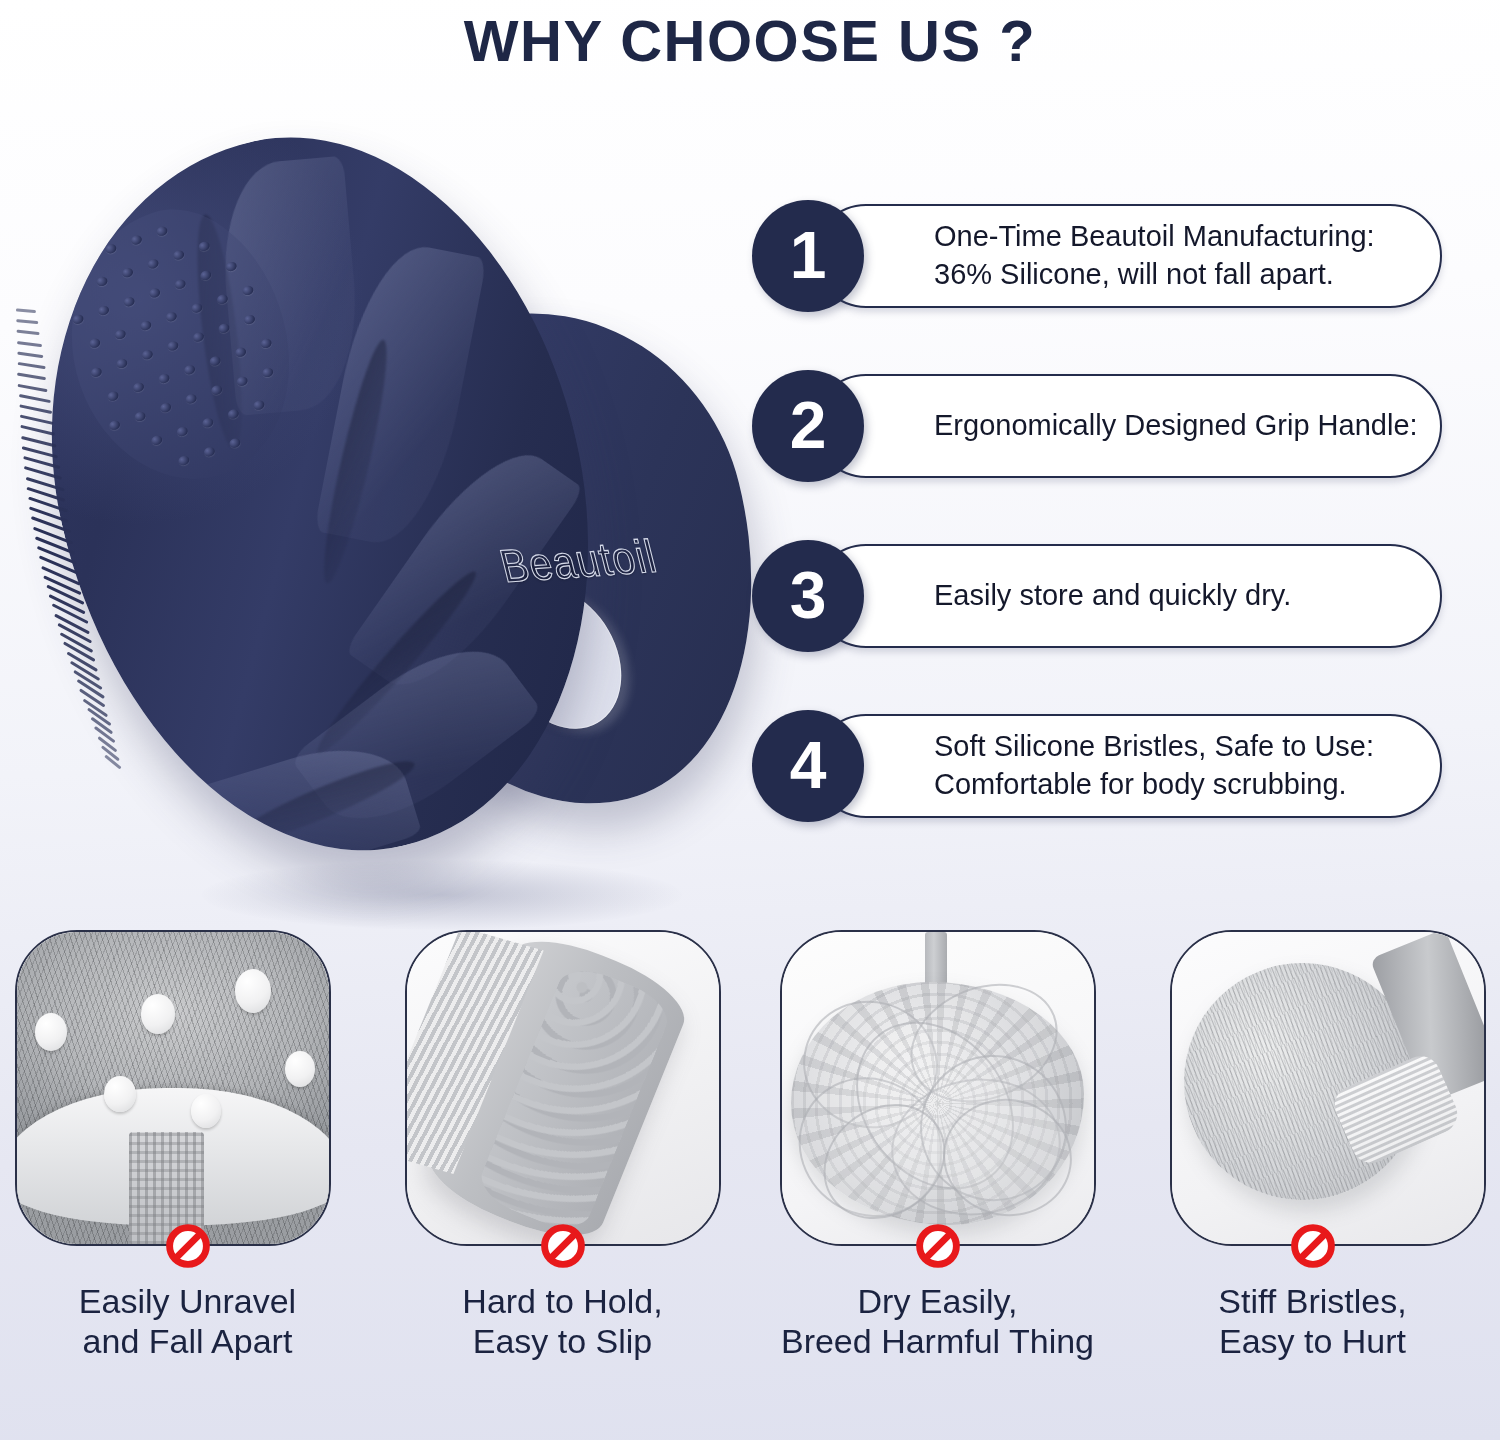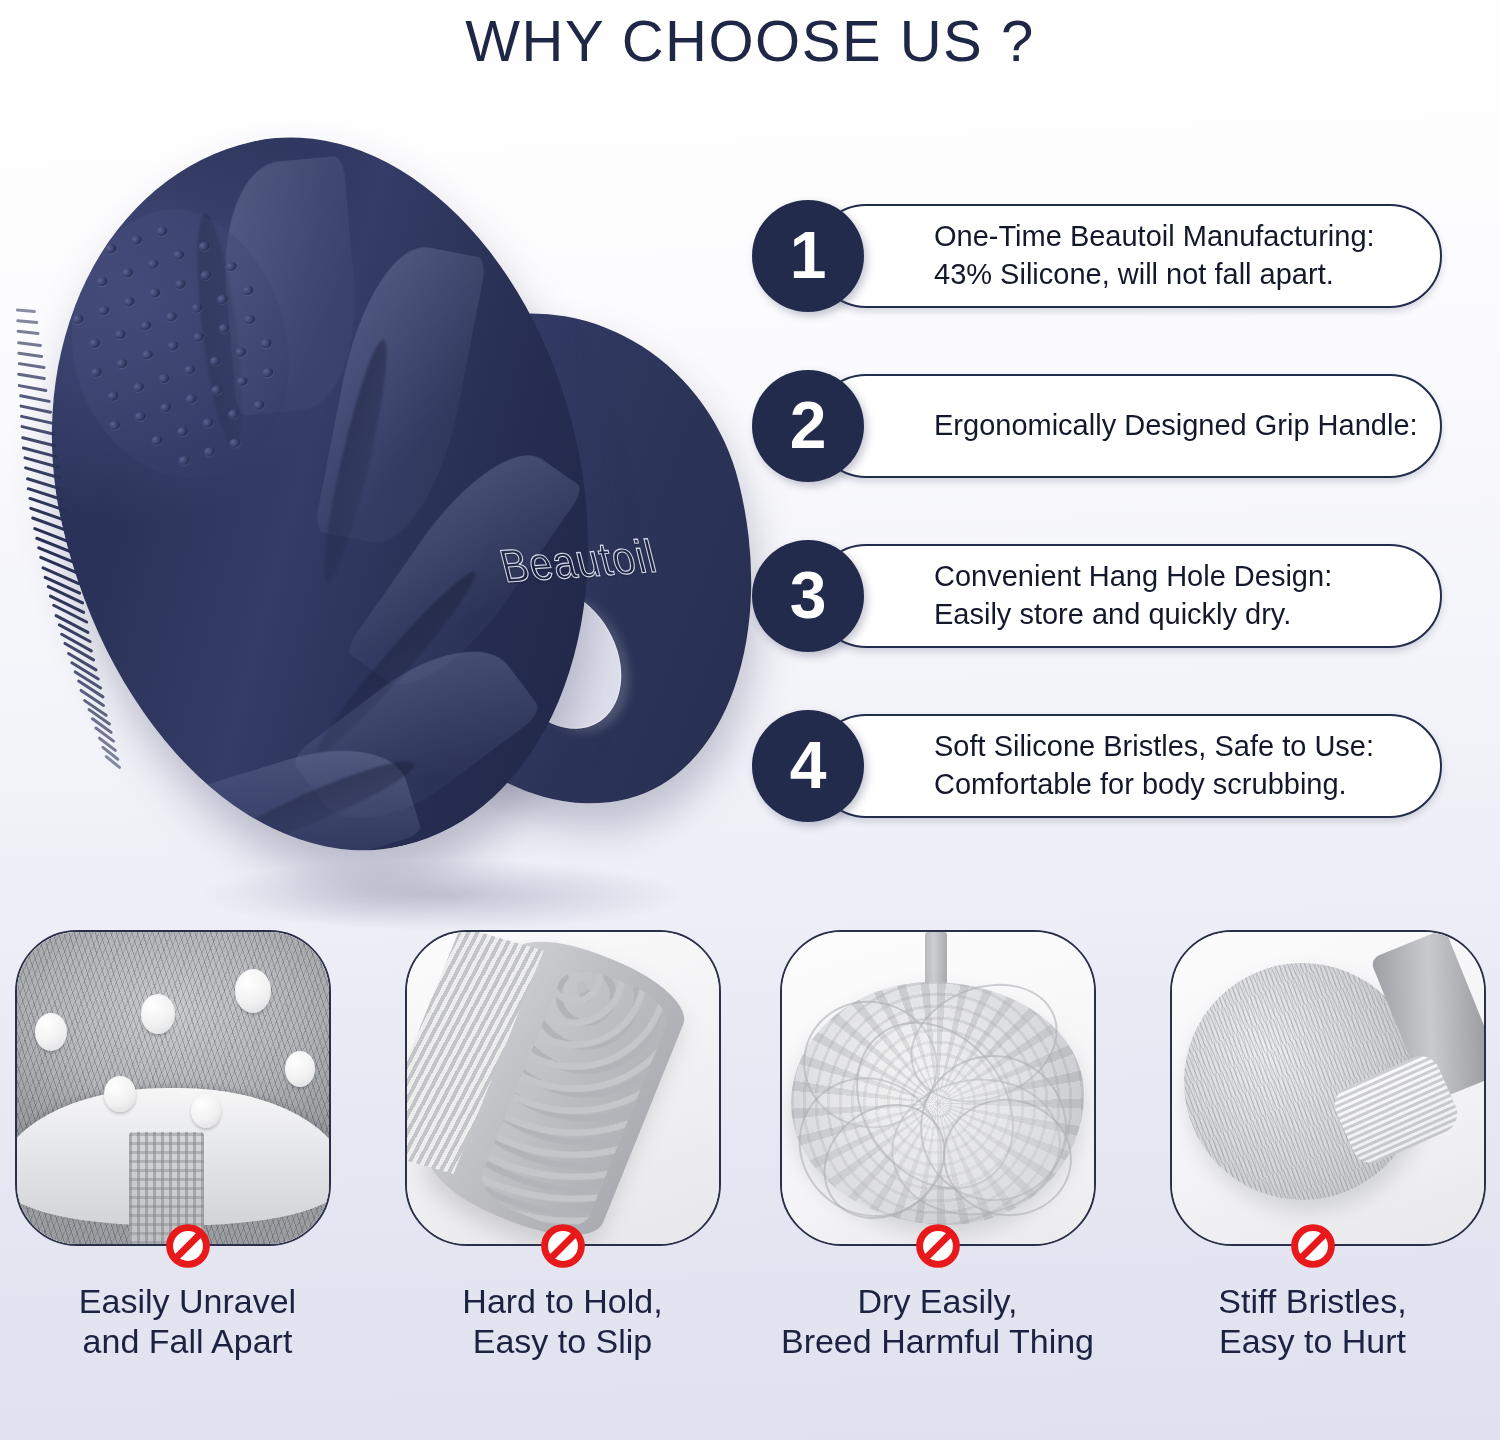--- a/index.html
+++ b/index.html
@@ -30,21 +30,21 @@
     position: absolute;
     top: 0; left: 0;
     width: 1500px;
     height: 80px;
     display: flex;
     align-items: center;
     justify-content: center;
   }
   #page-title {
     font-size: 58px;
-    font-weight: 400;
+    font-weight: 700;
     letter-spacing: 1.5px;
     color: #1e2746;
     font-family: "Liberation Sans", sans-serif;
     white-space: nowrap;
   }
 
   
   #hero {
     position: absolute;
     left: 0px;
@@ -625,21 +625,21 @@
 
     </div>
   </div>
 
   <div id="features">
 
     <div class="feature-row">
       <div class="feature-card">
         <div class="feature-text">
           <span class="feature-title">One-Time Beautoil Manufacturing:</span>
-          <span class="feature-sub">43% Silicone, will not fall apart.</span>
+          <span class="feature-sub">36% Silicone, will not fall apart.</span>
         </div>
       </div>
       <div class="num-badge">
         <span>1</span>
       </div>
     </div>
 
     <div class="feature-row">
       <div class="feature-card">
         <div class="feature-text">
@@ -647,21 +647,20 @@
         </div>
       </div>
       <div class="num-badge">
         <span>2</span>
       </div>
     </div>
 
     <div class="feature-row">
       <div class="feature-card">
         <div class="feature-text">
-          <span class="feature-title">Convenient Hang Hole Design:</span>
           <span class="feature-sub">Easily store and quickly dry.</span>
         </div>
       </div>
       <div class="num-badge">
         <span>3</span>
       </div>
     </div>
 
     <div class="feature-row">
       <div class="feature-card">

